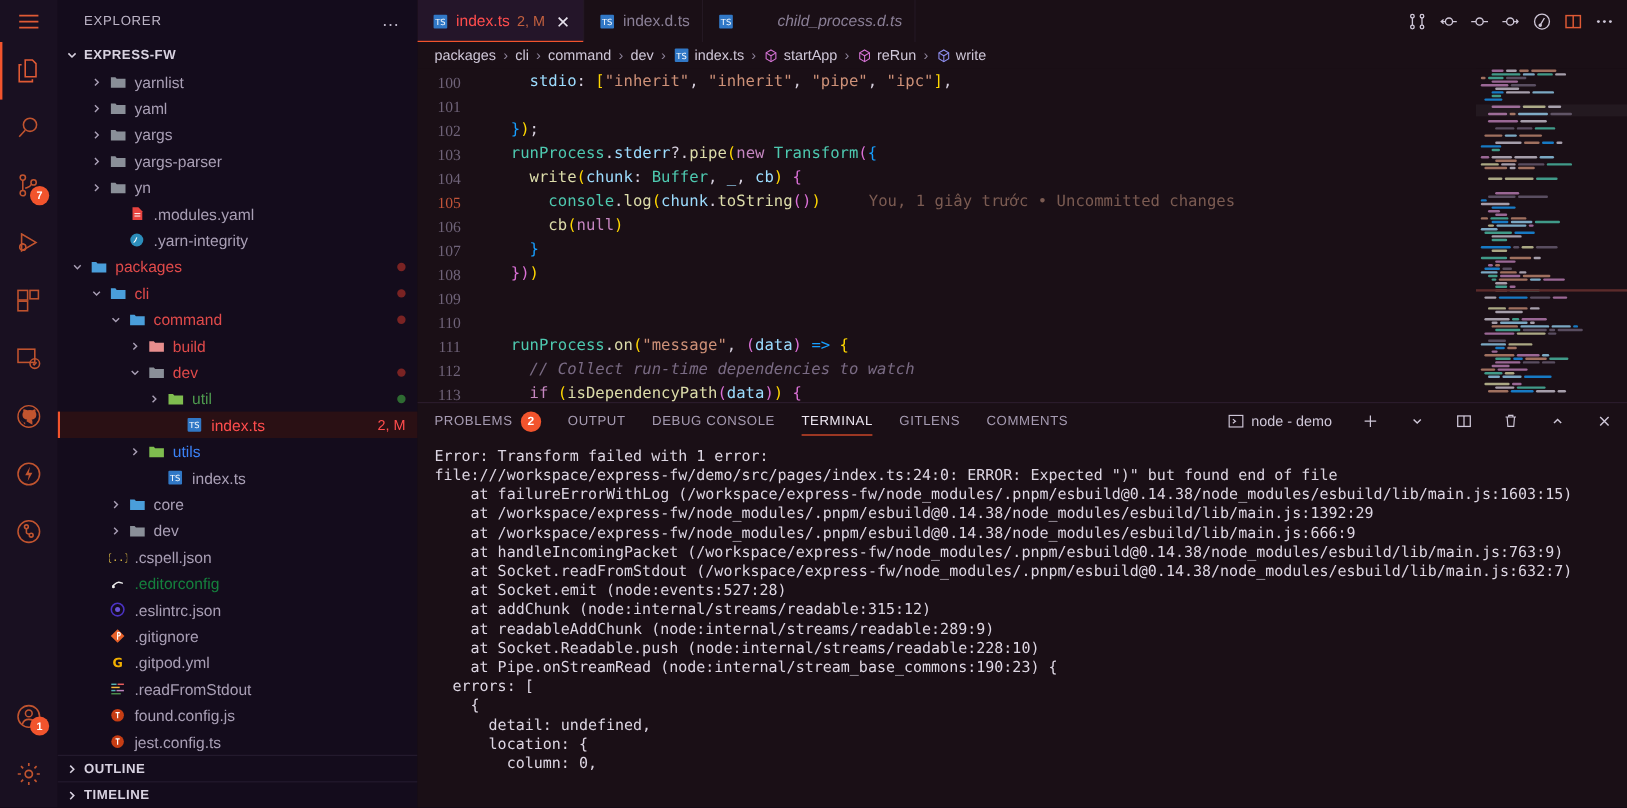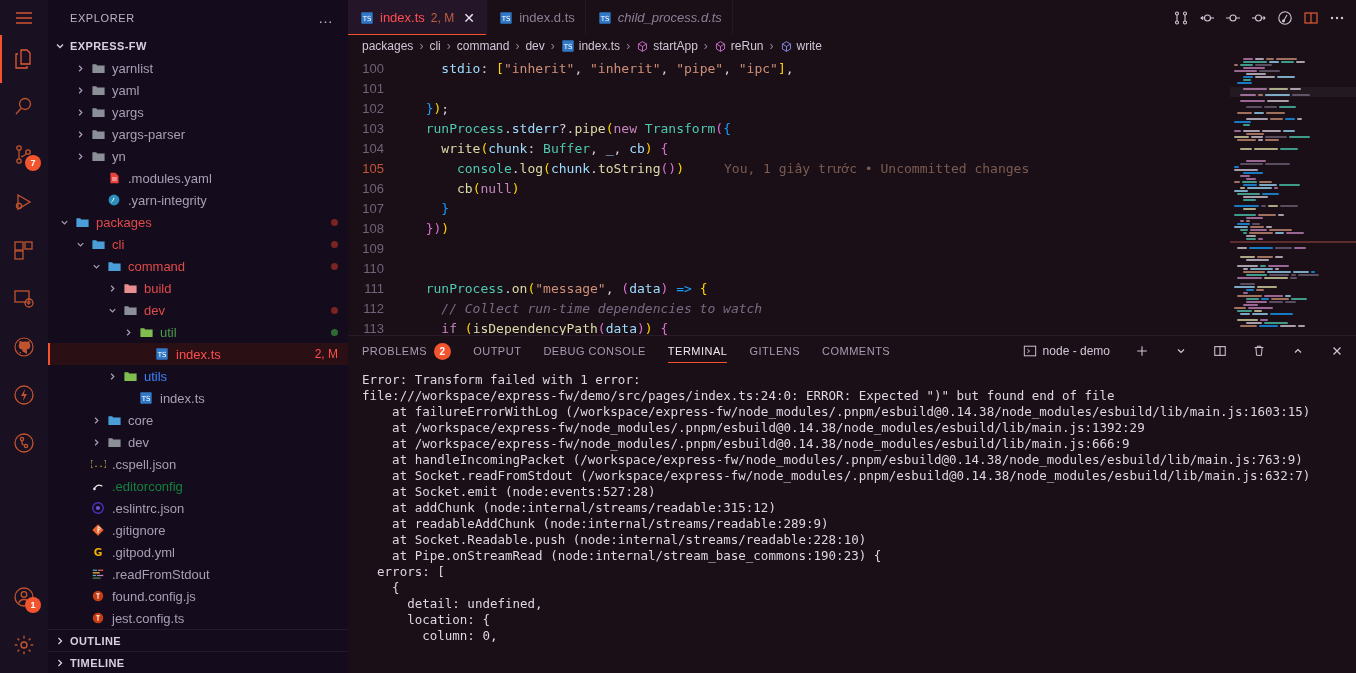--- a/index.html
+++ b/index.html
@@ -76,38 +76,38 @@
   .tabsrow { height: 35px; display: flex; background: #1a0f16; flex: none; position: relative; }
   .tabs { display: flex; flex: 1 1 auto; min-width: 0; }
   .tab {
     display: flex; align-items: center; gap: 6px; padding: 0 10px 0 12px;
     font-size: 13px; color: #8a7f96; background: #1a0f16; cursor: pointer;
     border-right: 1px solid #241823; position: relative; max-width: 260px;
   }
   .tab.active { background: #241529; color: #ff4d4d; }
   .tab.active::after { content:""; position:absolute; left:0; right:0; bottom:0; height:1px; background:#f2542d; }
   .tab .tname { white-space: nowrap; }
-  .tab .tname.italic { font-style: italic; }
+  .tab .tname.italic { font-style: italic; margin-left: 30px; }
   .tab .tstat { font-size: 12px; color: #c2603f; }
   .tab .tclose { color: #e8e3ee; font-size: 14px; margin-left: 2px; width: 14px; text-align:center; }
   .editor-actions { display: flex; align-items: center; gap: 4px; padding: 0 8px; flex: none; }
   .eact { width: 22px; height: 28px; display: flex; align-items: center; justify-content: center; cursor: pointer; }
 
   .breadcrumb {
     height: 22px; display: flex; align-items: center; gap: 4px;
     padding-left: 14px; font-size: 12px; color: #cfc7d8; flex: none; white-space: nowrap;
   }
   .bc-sep { color: #8d8299; font-size: 12px; margin: 0 2px; }
   .bc-item { display: flex; align-items: center; gap: 4px; cursor: pointer; }
 
   
   .editorwrap { flex: none; height: 278px; position: relative; display: flex; background: #1a0f16; overflow: hidden; }
   .gutter {
     width: 48px; flex: none; text-align: right; padding-right: 12px;
-    font-family: Liberation Sans, sans-serif; font-size: 13px; color: #6f6379;
+    font-family: Liberation Serif, serif; font-size: 13px; color: #6f6379;
     padding-top: 2px;
   }
   .gutter div { height: 20px; line-height: 20px; }
   .gutter div.cur { color: #c4553a; }
   .foldcol { width: 14px; flex:none; }
   .codearea {
     flex: 1 1 auto; font-family: "DejaVu Sans Mono", monospace; font-size: 13px;
     padding-top: 2px; overflow: hidden; position: relative; min-width: 0;
   }
   .cline { height: 20px; line-height: 20px; white-space: pre; }

